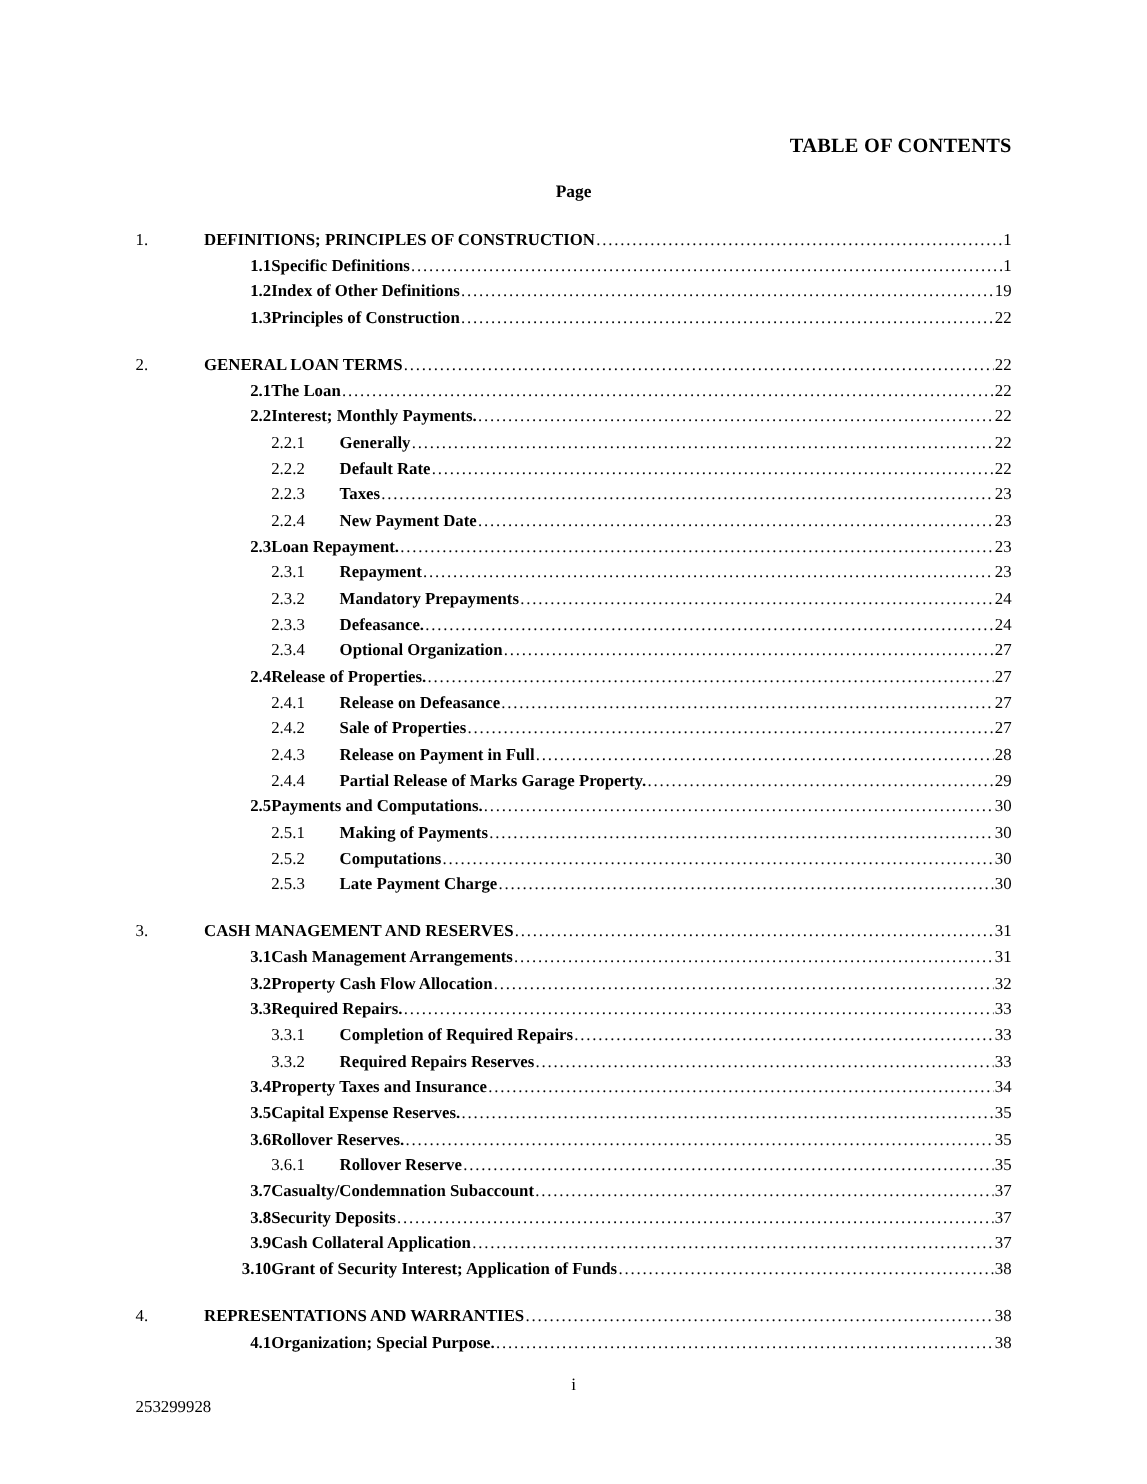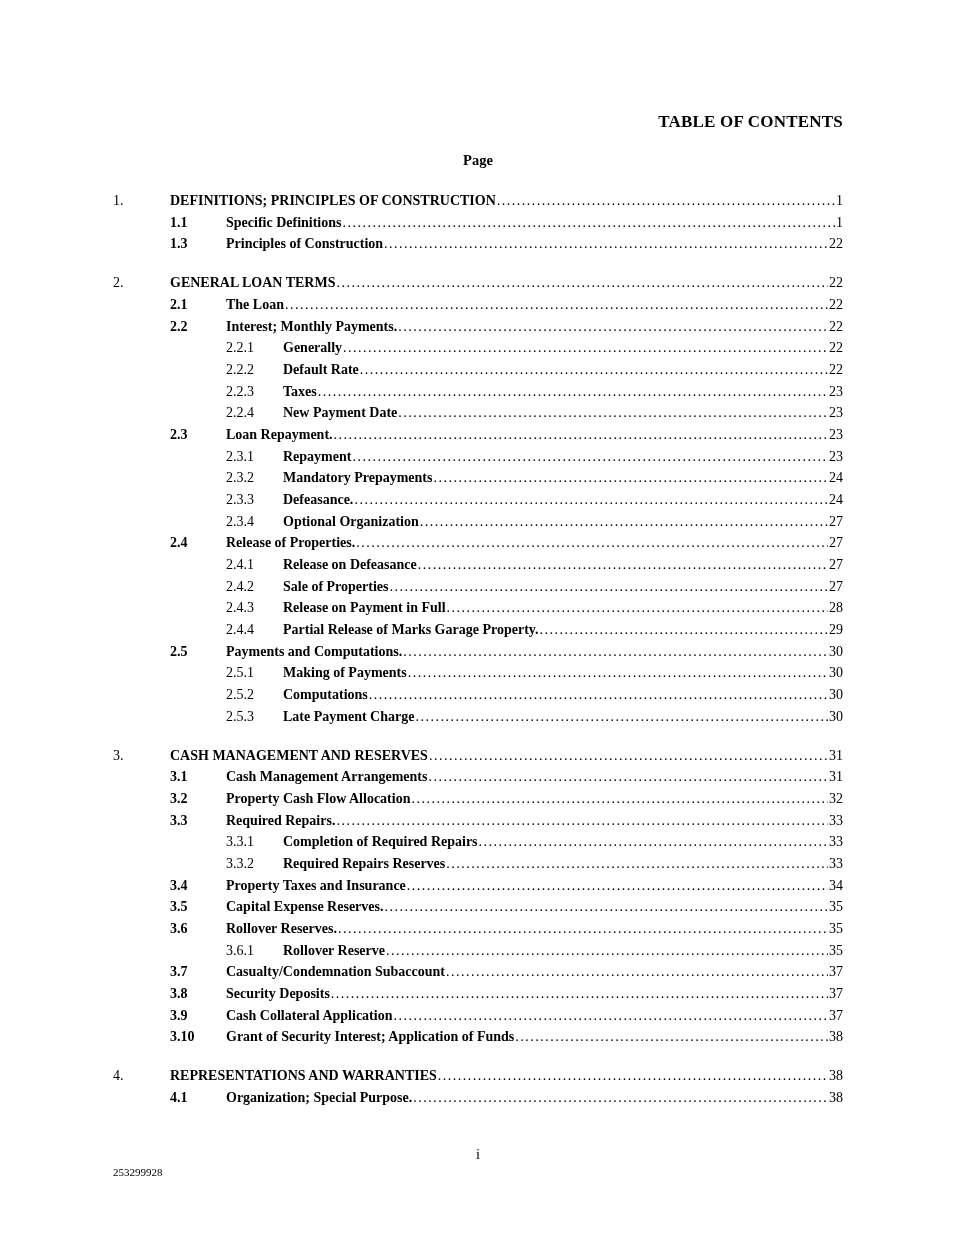--- a/index.html
+++ b/index.html
@@ -48,21 +48,21 @@
   }
   .toc-row.gap-before {
     margin-top: 17.5px;
   }
   .toc-row .num {
     flex: 0 0 auto;
     display: inline-block;
   }
   .level-1 { padding-left: 0; }
   .level-1 .num { width: 57px; font-weight: normal; }
-  .level-2 { padding-left: 57px; }
+  .level-2 { padding-left: 57px; text-align: right; }
   .level-2 .num { width: 56px; font-weight: bold; }
   .level-3 { padding-left: 113px; }
   .level-3 .num { width: 57px; font-weight: normal; }
   .level-1 .label { font-weight: bold; }
   .level-2 .label, .level-3 .label { font-weight: bold; }
   .toc-row .label {
     flex: 0 0 auto;
   }
   .toc-row .dots {
     flex: 1 1 auto;
@@ -85,21 +85,21 @@
     left: 0;
     top: 1146px;
     width: 956px;
     text-align: center;
     font-size: 14.5px;
   }
   .footer-doc-num {
     position: absolute;
     left: 113px;
     top: 1166px;
-    font-size: 11px;
+    font-size: 14px;
   }
 </style>
 </head>
 <body>
 
 <div class="page">
   <div class="doc-title">TABLE OF CONTENTS</div>
   <div class="page-col-header">Page</div>
   <div class="toc-list">
   <div class="toc-row level-1">
@@ -109,20 +109,26 @@
     <span class="pg">1</span>
   </div>
 
   <div class="toc-row level-2">
     <span class="num">1.1</span>
     <span class="label">Specific Definitions</span>
     <span class="dots"></span>
     <span class="pg">1</span>
   </div>
 
+  <div class="toc-row level-2">
+    <span class="num">1.2</span>
+    <span class="label">Index of Other Definitions</span>
+    <span class="dots"></span>
+    <span class="pg">19</span>
+  </div>
 
   <div class="toc-row level-2">
     <span class="num">1.3</span>
     <span class="label">Principles of Construction</span>
     <span class="dots"></span>
     <span class="pg">22</span>
   </div>
 
   <div class="toc-row level-1 gap-before">
     <span class="num">2.</span>

